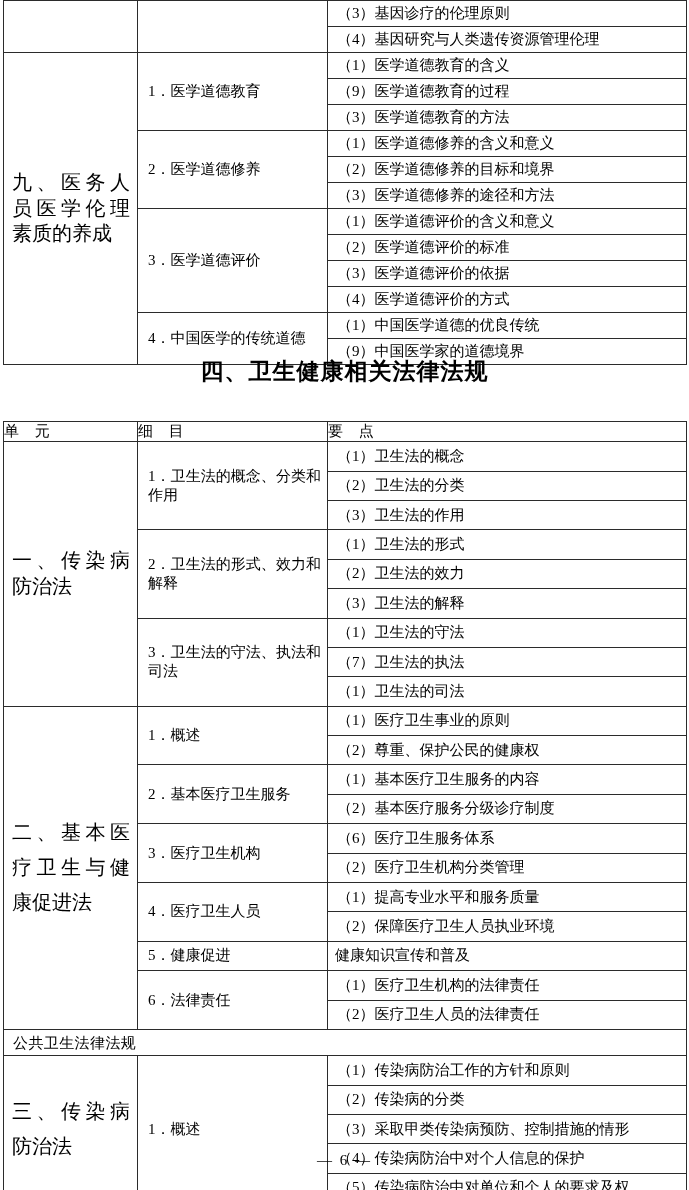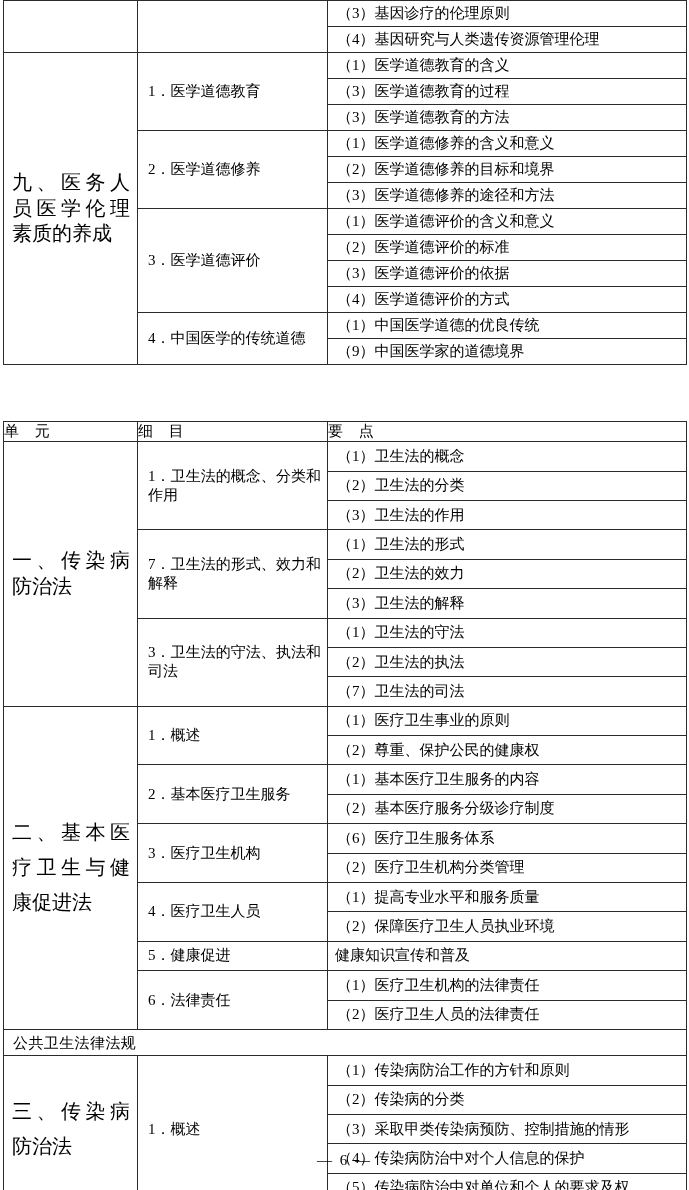--- a/index.html
+++ b/index.html
@@ -150,21 +150,21 @@
           </td>
           <td class="r1" rowspan="3">
             <span class="detail-txt">1．医学道德教育</span>
           </td>
           <td class="r1">
             <span class="point-txt">（1）医学道德教育的含义</span>
           </td>
         </tr>
         <tr>
           <td class="r1">
-            <span class="point-txt">（3）医学道德教育的过程</span>
+            <span class="point-txt">（9）医学道德教育的过程</span>
           </td>
         </tr>
         <tr>
           <td class="r1">
             <span class="point-txt">（3）医学道德教育的方法</span>
           </td>
         </tr>
 
         <tr>
           <td class="r1" rowspan="3">
@@ -219,20 +219,23 @@
         </tr>
         <tr>
           <td class="r1">
             <span class="point-txt">（9）中国医学家的道德境界</span>
           </td>
         </tr>
       </tbody>
     </table>
   </div>
 
+  <div class="title-wrap">
+    <h1 class="section-title">四、卫生健康相关法律法规</h1>
+  </div>
 
   <div class="tbl2-wrap">
     <table class="grid">
       <colgroup>
         <col class="c-unit">
           <col class="c-detail">
           <col class="c-point">
       </colgroup>
       <tbody>
 
@@ -265,21 +268,21 @@
           </td>
         </tr>
         <tr>
           <td class="r2">
             <span class="point-txt">（3）卫生法的作用</span>
           </td>
         </tr>
 
         <tr>
           <td class="r2" rowspan="3">
-            <span class="detail-txt">7．卫生法的形式、效力和解释</span>
+            <span class="detail-txt">2．卫生法的形式、效力和解释</span>
           </td>
           <td class="r2">
             <span class="point-txt">（1）卫生法的形式</span>
           </td>
         </tr>
         <tr>
           <td class="r2">
             <span class="point-txt">（2）卫生法的效力</span>
           </td>
         </tr>
@@ -292,26 +295,26 @@
         <tr>
           <td class="r2" rowspan="3">
             <span class="detail-txt">3．卫生法的守法、执法和司法</span>
           </td>
           <td class="r2">
             <span class="point-txt">（1）卫生法的守法</span>
           </td>
         </tr>
         <tr>
           <td class="r2">
-            <span class="point-txt">（2）卫生法的执法</span>
-          </td>
-        </tr>
-        <tr>
-          <td class="r2">
-            <span class="point-txt">（7）卫生法的司法</span>
+            <span class="point-txt">（7）卫生法的执法</span>
+          </td>
+        </tr>
+        <tr>
+          <td class="r2">
+            <span class="point-txt">（1）卫生法的司法</span>
           </td>
         </tr>
 
         <tr>
           <td class="r2" rowspan="11">
             <span class="unit-txt loose">二、基本医疗卫生与健康促进法</span>
           </td>
           <td class="r2" rowspan="2">
             <span class="detail-txt">1．概述</span>
           </td>

